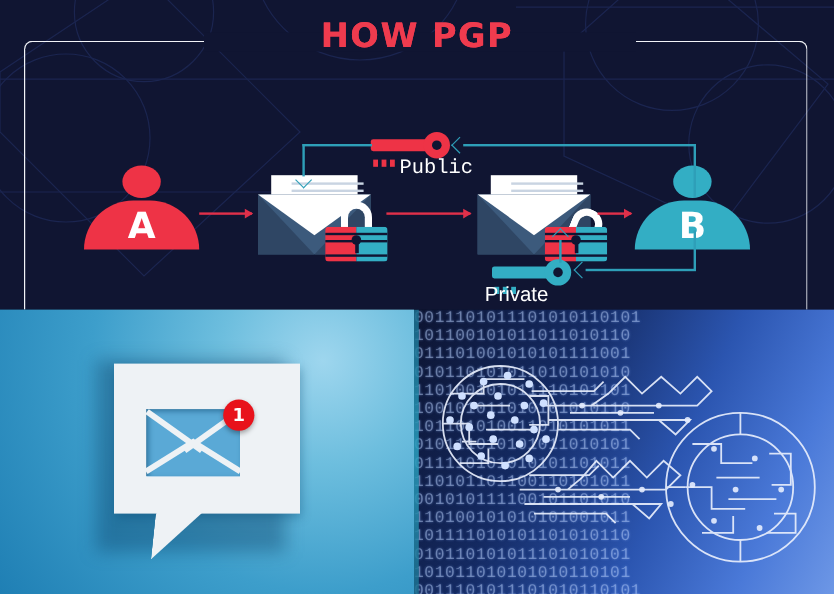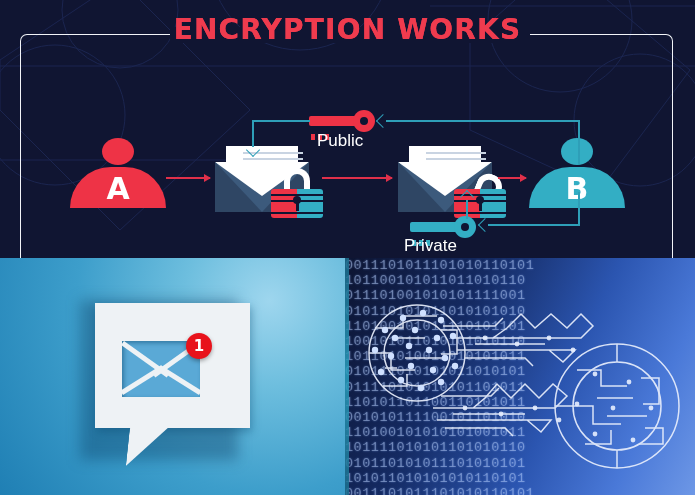--- a/index.html
+++ b/index.html
@@ -137,21 +137,21 @@
   }
   #key-public { left:309px; top:110px; }
   #key-public .kbow, #key-public .kshaft, #key-public .kteeth i { background:#ee3346; }
   #key-private { left:410px; top:216px; }
   #key-private .kbow, #key-private .kshaft, #key-private .kteeth i { background:#33aec4; }
 
   .keylabel {
     position:absolute; color:#ffffff; font-size:17px;
     font-family:"Liberation Sans", sans-serif;
   }
-  #label-public { left:317px; top:131px; }
+  #label-public { left:333px; top:131px;font-family:Liberation Mono, monospace; }
   #label-private { left:404px; top:236px; }
 
   
   .red-arrow { position:absolute; height:1.5px; background:#e0304a; }
   .red-arrow:after {
     content:""; position:absolute; right:-1px; top:-3.5px;
     border-left:7px solid #e0304a;
     border-top:4px solid transparent; border-bottom:4px solid transparent;
   }
   #red-1 { left:166px; top:177px; width:44px; }
@@ -284,21 +284,21 @@
         <path d="M0 66 L695 66"></path>
         <path d="M0 160 L250 160"></path>
         <path d="M430 6 L695 6"></path>
       </g>
     </svg>
 
     <div class="frame"></div>
     <div class="frame-gap"></div>
 
     <div class="title">
-      <span class="l2">ENCRYPTION WORKS</span>
+      <span class="l1">HOW PGP</span>
     </div>
 
     <div class="person" id="person-a">
       <div class="head"></div>
       <div class="body"></div>
       <div class="letter">A</div>
     </div>
 
     <div class="person" id="person-b">
       <div class="head"></div>

